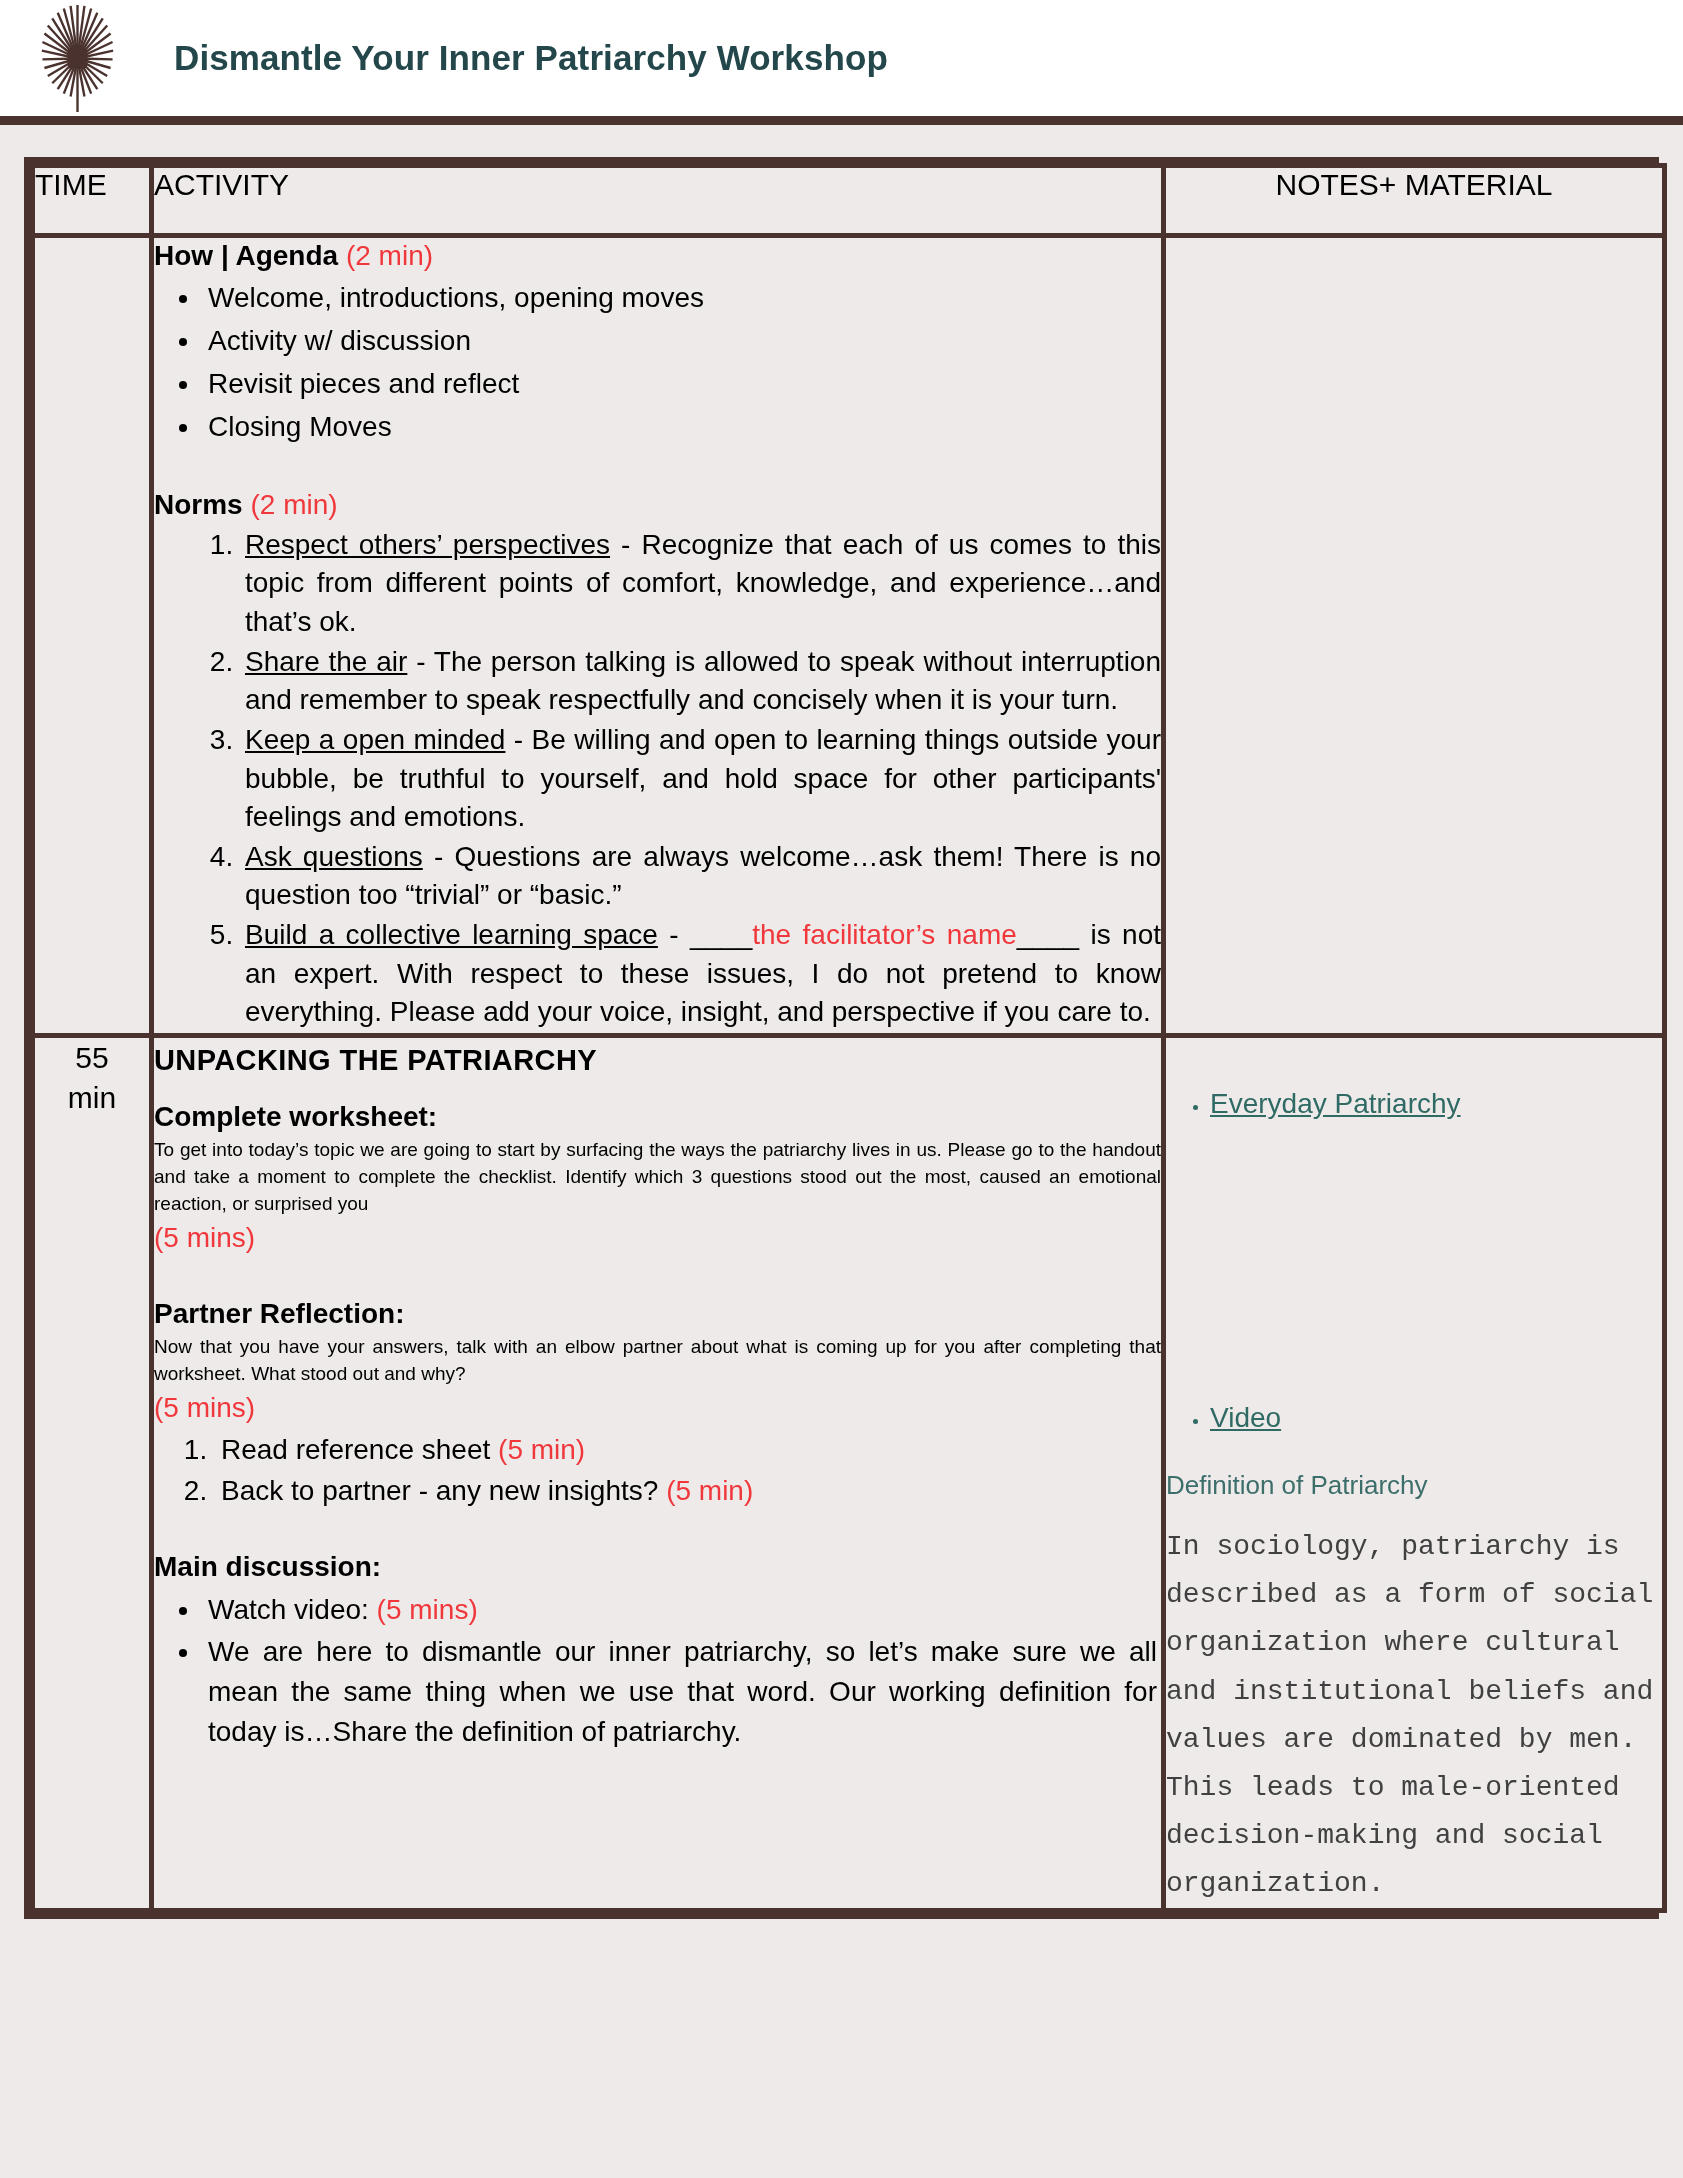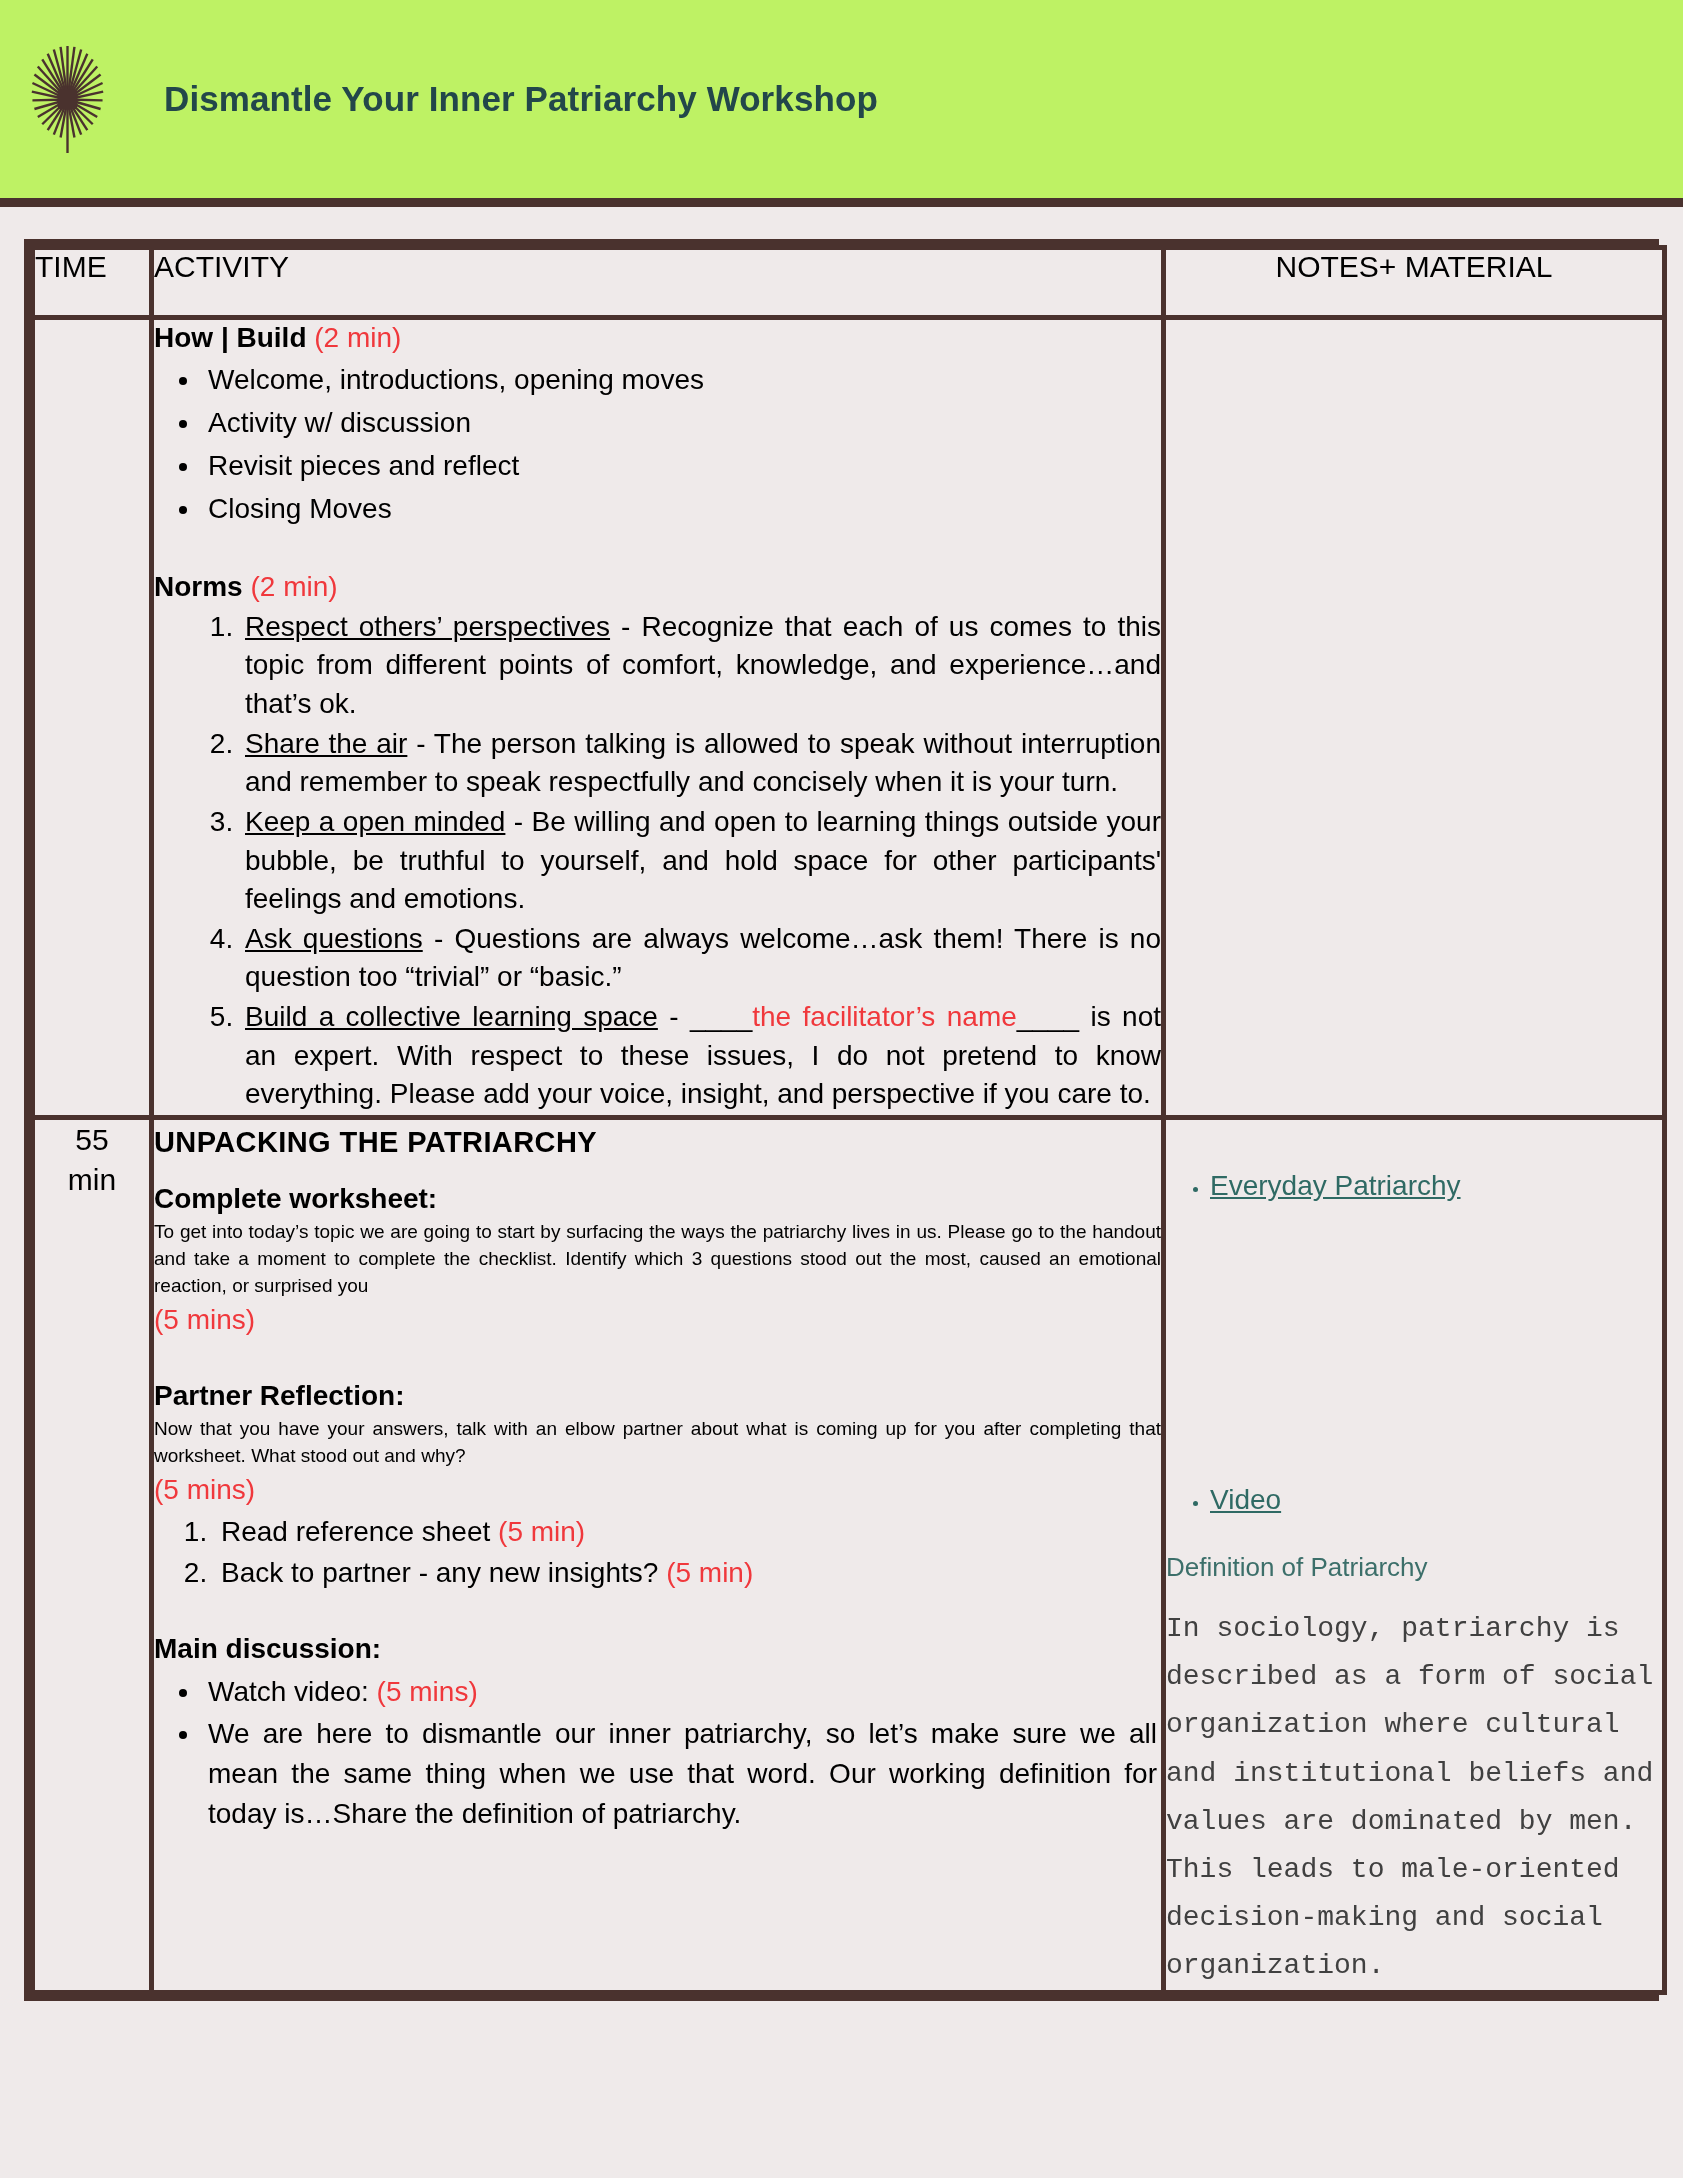--- a/index.html
+++ b/index.html
@@ -11,25 +11,25 @@
     width: 1683px;
     height: 2178px;
     font-family: "DejaVu Sans", sans-serif;
     color: #1a1a1a;
     overflow: hidden;
   }
 
   
   .header {
     position: relative;
-    height: 198px;
-    background: #bef264;
+    height: 116px;
+    background: #ffffff;
     display: flex;
     align-items: center;
-    padding: 0 0 0 16px;
+    padding: 0 0 0 26px;
     box-sizing: border-box;
   }
   .logo-wrap {
     width: 103px;
     height: 115px;
     flex: 0 0 auto;
     display: flex;
     align-items: center;
     justify-content: center;
   }
@@ -309,21 +309,21 @@
 
     <tr>
       <td class="time-cell">
         <span class="t-num"></span>
         <span class="t-unit"></span>
       </td>
 
       <td class="act-cell">
 
         <div class="sec-head">
-          <span>How | Build</span>
+          <span>How | Agenda</span>
           <span class="red">(2 min)</span>
         </div>
 
         <ul class="bullets">
           <li>Welcome, introductions, opening moves</li>
           <li>Activity w/ discussion</li>
           <li>Revisit pieces and reflect</li>
           <li>Closing Moves</li>
         </ul>
 

